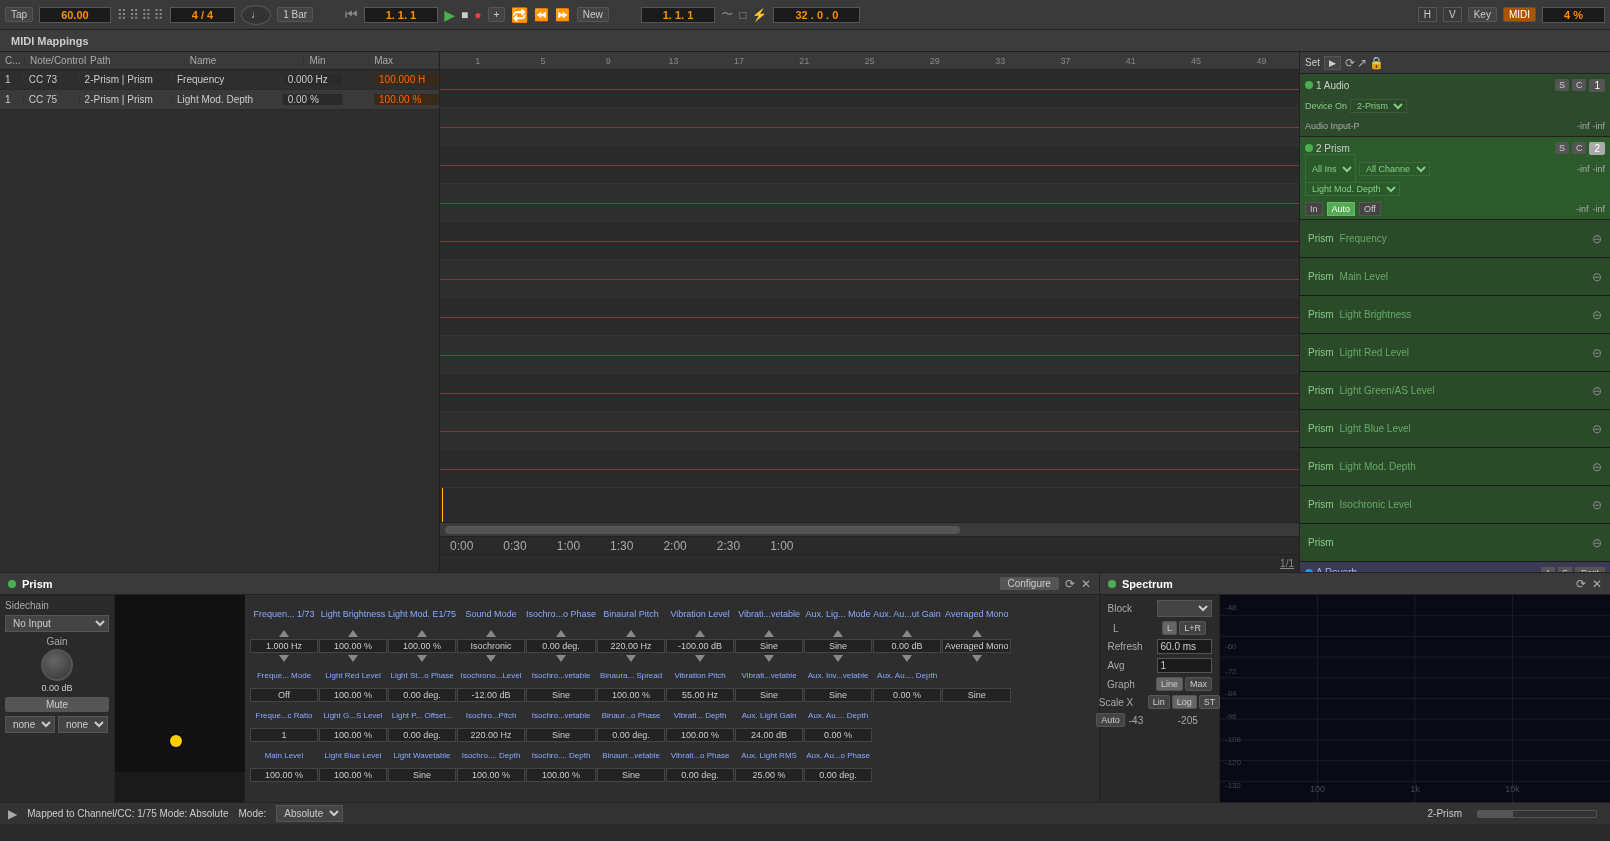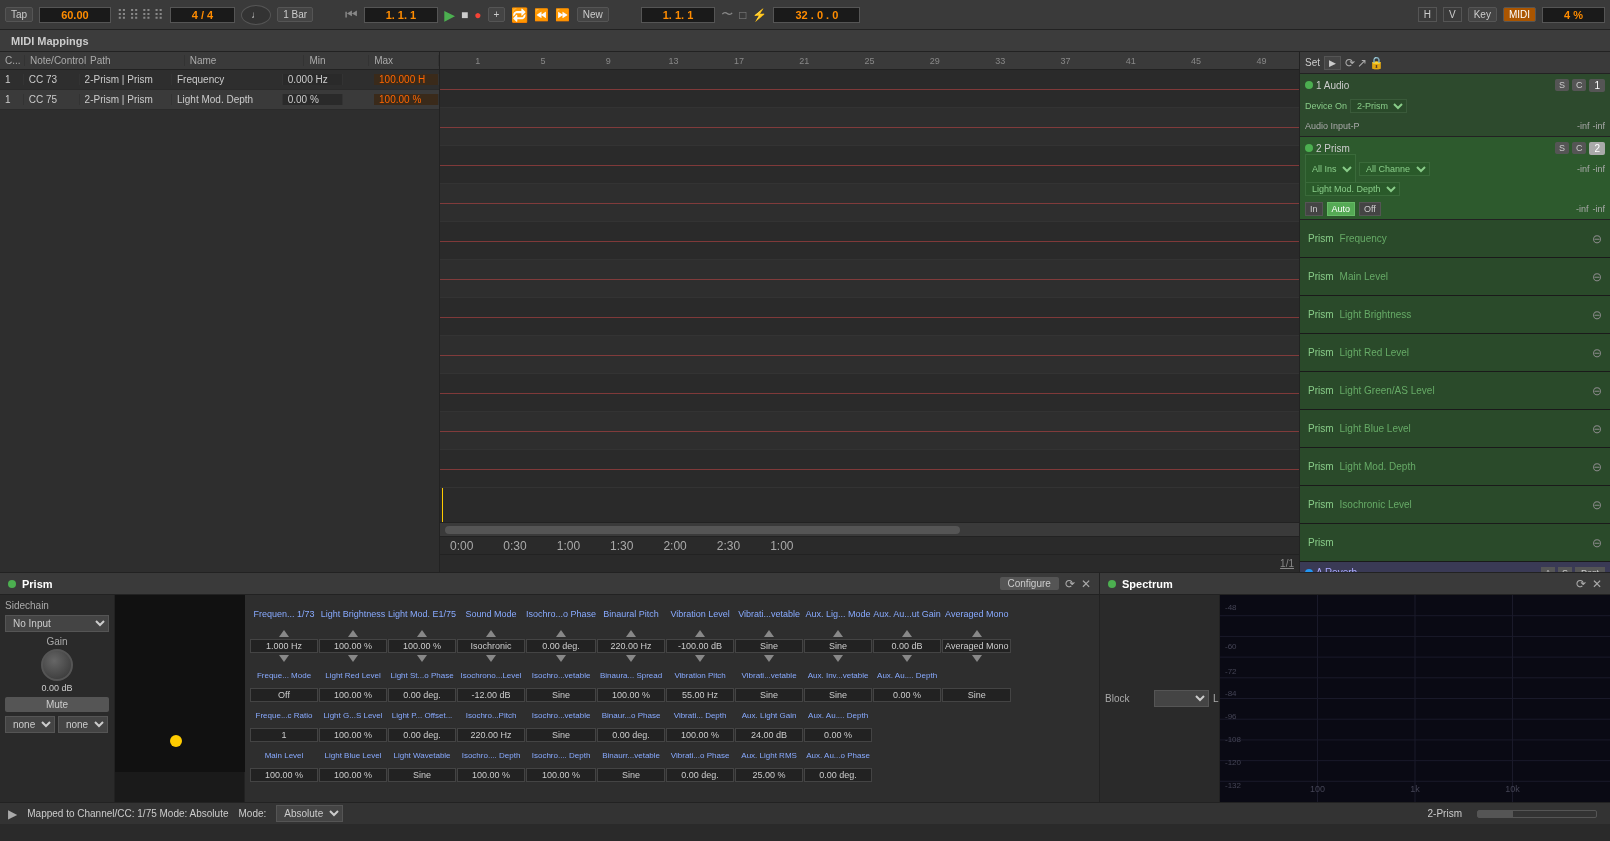--- a/index.html
+++ b/index.html
@@ -406,21 +406,21 @@
     .spectrum-body {
       display: flex;
       height: calc(100% - 22px);
     }
     .spectrum-controls {
       width: 120px;
       background: #2a2a2a;
       border-right: 1px solid #222;
       padding: 5px;
       display: flex;
-      flex-direction: row;
+      flex-direction: column;
       gap: 4px;
       align-items: center;
     }
     .spectrum-control-row {
       display: flex;
       align-items: center;
       gap: 4px;
     }
     .spec-label {
       font-size: 10px;

